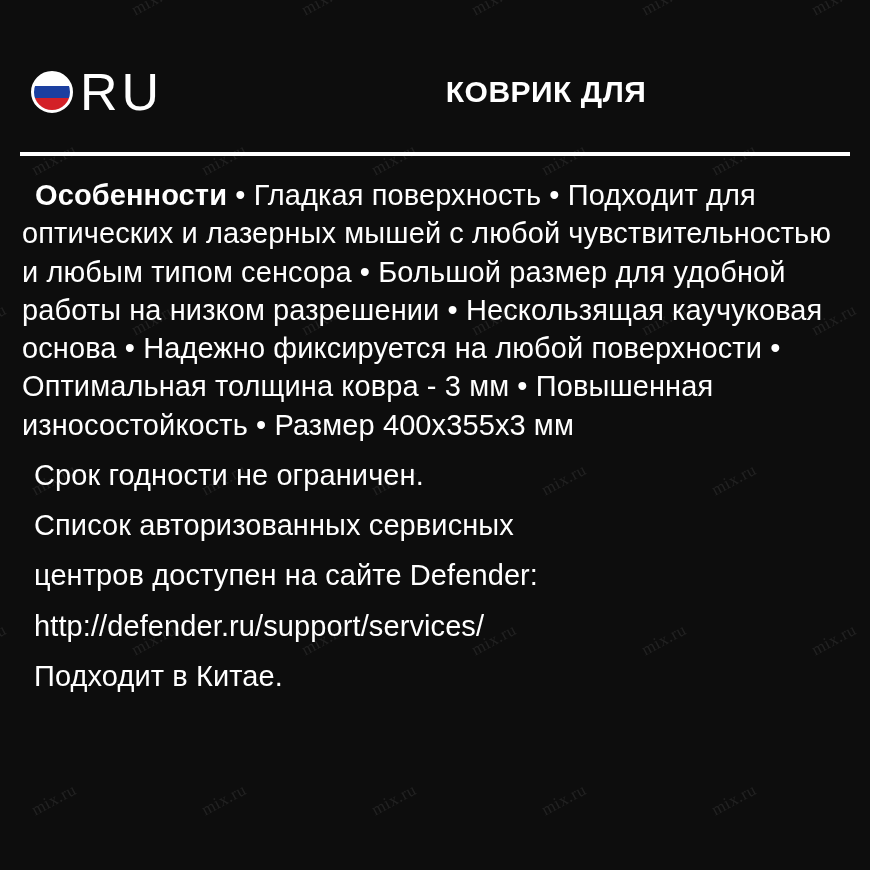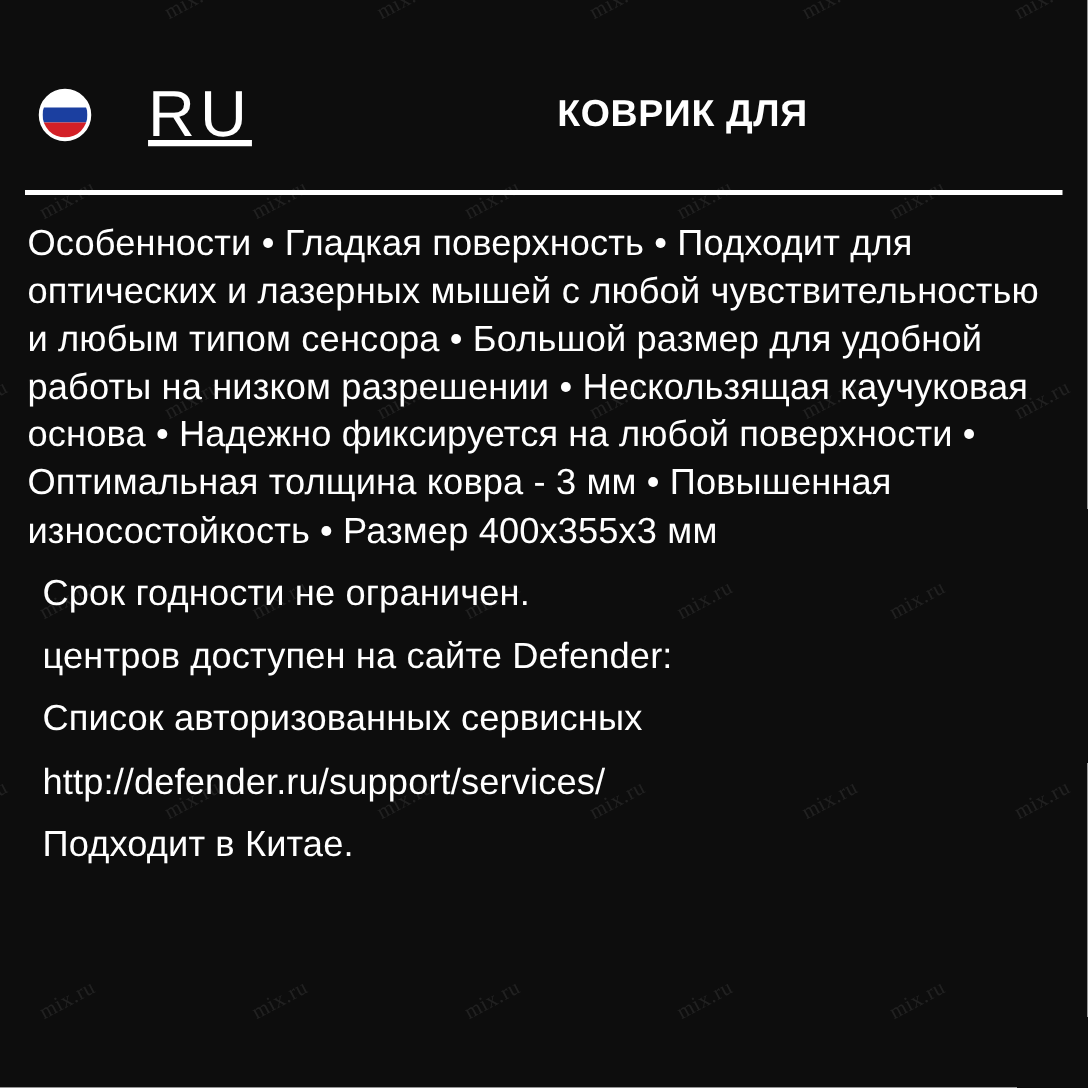--- a/index.html
+++ b/index.html
@@ -65,27 +65,25 @@
     left: 0;
     right: 0;
     height: 33.34%;
   }
   .flag .b1 { top: 0;      background: #ffffff; }
   .flag .b2 { top: 33.3%;  background: #1b3fa0; }
   .flag .b3 { top: 66.6%;  background: #d32027; }
 
   .lang-code {
     width: 160px;
-    text-align: center;
     font-size: 52px;
     font-weight: 400;
     letter-spacing: 4px;
     line-height: 1;
     font-family: "Liberation Sans", sans-serif;
-    text-decoration: underline;
   }
   .header-title {
     flex: 1;
     font-size: 30px;
     font-weight: bold;
     line-height: 1.18;
     letter-spacing: 0.5px;
     text-transform: uppercase;
     padding-right: 18px;
     text-align: center;
@@ -107,21 +105,22 @@
     top: 176px;
     z-index: 2;
     font-size: 29px;
     line-height: 1.32;
     letter-spacing: 0.1px;
   }
   .body-text p {
     margin: 0;
   }
   .features-label {
-    font-weight: normal;
+    font-weight: bold;
+    margin-left: 13px;
   }
   .para-block {
     margin-bottom: 0;
   }
   .tail p {
     margin: 12px;
   }
   .url {
     font-family: "Liberation Sans", sans-serif;
   }
@@ -144,22 +143,22 @@
       <div>КОВРИК ДЛЯ</div>
     </div>
   </div>
 
   <div class="rule"></div>
 
   <div class="body-text">
     <p class="para-block"><span class="features-label">Особенности</span><span> • Гладкая поверхность • Подходит для оптических и лазерных мышей с любой чувствительностью и любым типом сенсора • Большой размер для удобной работы на низком разрешении • Нескользящая каучуковая основа • Надежно фиксируется на любой поверхности • Оптимальная толщина ковра -  3 мм • Повышенная износостойкость • Размер 400х355х3 мм</span></p>
     <div class="tail">
       <p>Срок годности не ограничен.</p>
+      <p>Список авторизованных сервисных</p>
       <p>центров доступен на сайте Defender:</p>
-      <p>Список авторизованных сервисных</p>
       <p class="url">http://defender.ru/support/services/</p>
       <p>Подходит в Китае.</p>
     </div>
   </div>
 
   <div class="watermarks">
       <span class="wm" style="left: -40px; top: -10px;">mix.ru</span>
       <span class="wm" style="left: 130px; top: -10px;">mix.ru</span>
       <span class="wm" style="left: 300px; top: -10px;">mix.ru</span>
       <span class="wm" style="left: 470px; top: -10px;">mix.ru</span>

